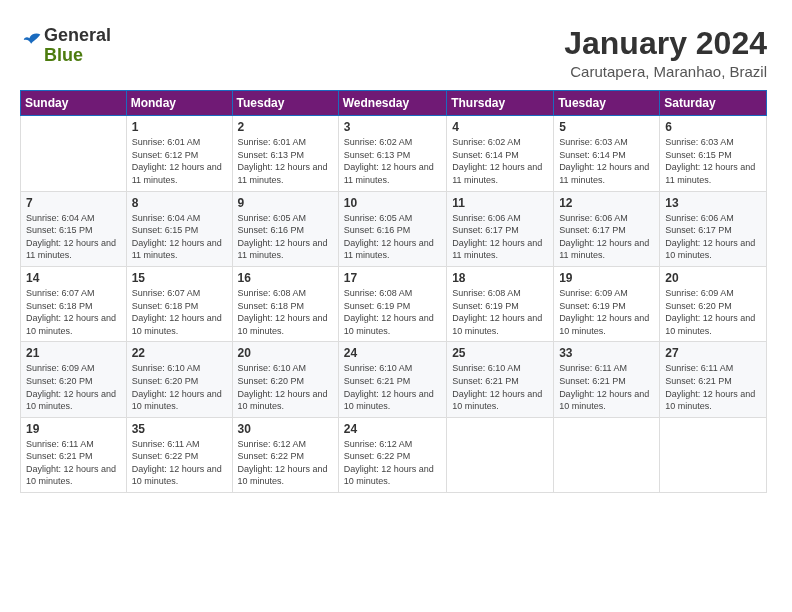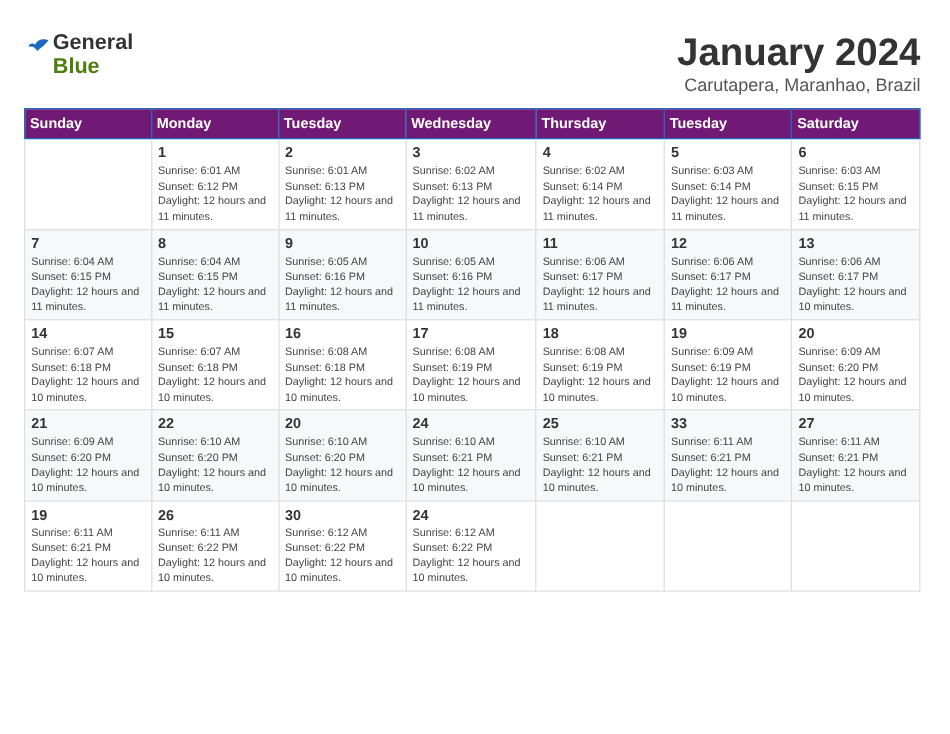--- a/index.html
+++ b/index.html
@@ -357,21 +357,21 @@
         <tr>
           <td>
         <span class="day-number">19</span>
         <div class="day-info">
           <div>Sunrise: 6:11 AM</div>
           <div>Sunset: 6:21 PM</div>
           <div>Daylight: 12 hours and 10 minutes.</div>
         </div>
       </td>
           <td>
-        <span class="day-number">26</span>
+        <span class="day-number">35</span>
         <div class="day-info">
           <div>Sunrise: 6:11 AM</div>
           <div>Sunset: 6:22 PM</div>
           <div>Daylight: 12 hours and 10 minutes.</div>
         </div>
       </td>
           <td>
         <span class="day-number">30</span>
         <div class="day-info">
           <div>Sunrise: 6:12 AM</div>

